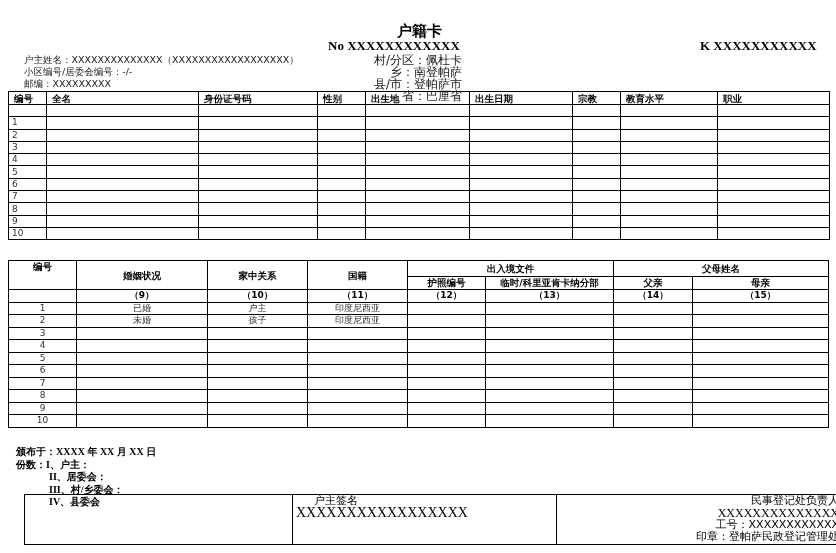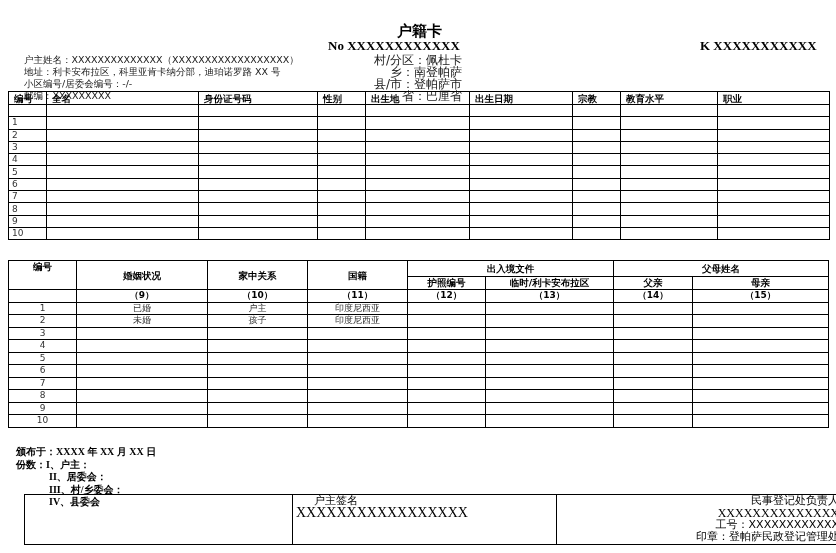--- a/index.html
+++ b/index.html
@@ -33,21 +33,20 @@
 </style>
 </head>
 <body>
 
 <div class="abs title">户籍卡</div>
 <div class="abs no serif">No XXXXXXXXXXXX</div>
 <div class="abs k serif">K XXXXXXXXXXX</div>
 
 <div class="abs hdr" style="left:24px;top:42px;">
   <div>户主姓名：XXXXXXXXXXXXXX（XXXXXXXXXXXXXXXXXX）</div>
-  <div>地址：利卡安布拉区，科里亚肯卡纳分部，迪珀诺罗路 XX 号</div>
   <div>小区编号/居委会编号：-/-</div>
   <div>邮编：XXXXXXXXX</div>
 </div>
 
 <div class="abs mid" style="left:370px;top:42px;width:92px;">
   <div>村/分区：佩杜卡</div>
   <div>乡：南登帕萨</div>
   <div>县/市：登帕萨市</div>
   <div>省：巴厘省</div>
 </div>
@@ -217,21 +216,21 @@
     <tr>
       <th rowspan="2" style="vertical-align:top;height:28px;">编号</th>
       <th rowspan="2">婚姻状况</th>
       <th rowspan="2">家中关系</th>
       <th rowspan="2">国籍</th>
       <th colspan="2" style="height:14px;">出入境文件</th>
       <th colspan="2">父母姓名</th>
     </tr>
     <tr>
       <th style="height:12px;">护照编号</th>
-      <th>临时/利卡安布拉区</th>
+      <th>临时/科里亚肯卡纳分部</th>
       <th>父亲</th>
       <th>母亲</th>
     </tr>
   </thead>
   <tbody>
     <tr class="idx">
       <td></td>
       <td>（9）</td>
       <td>（10）</td>
       <td>（11）</td>

